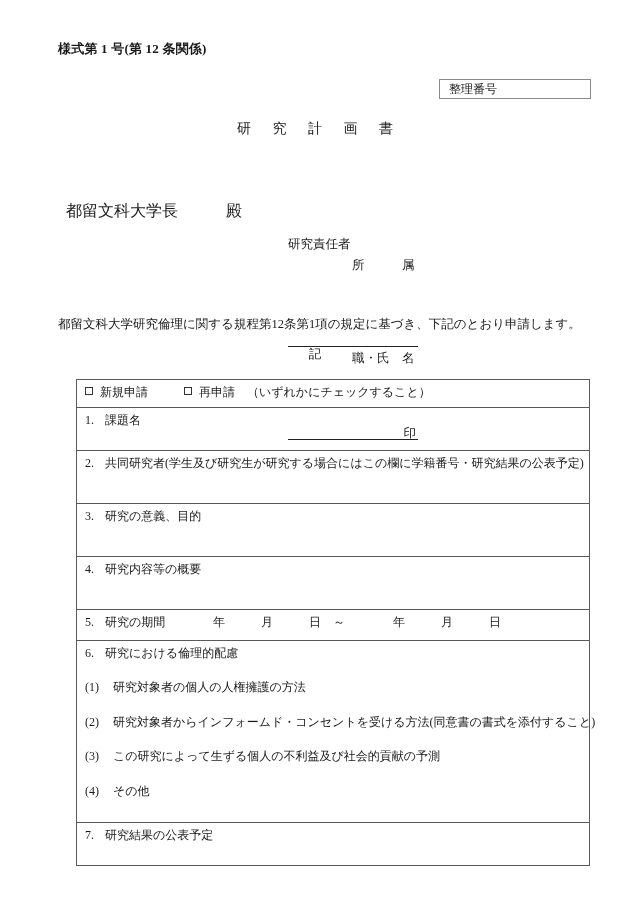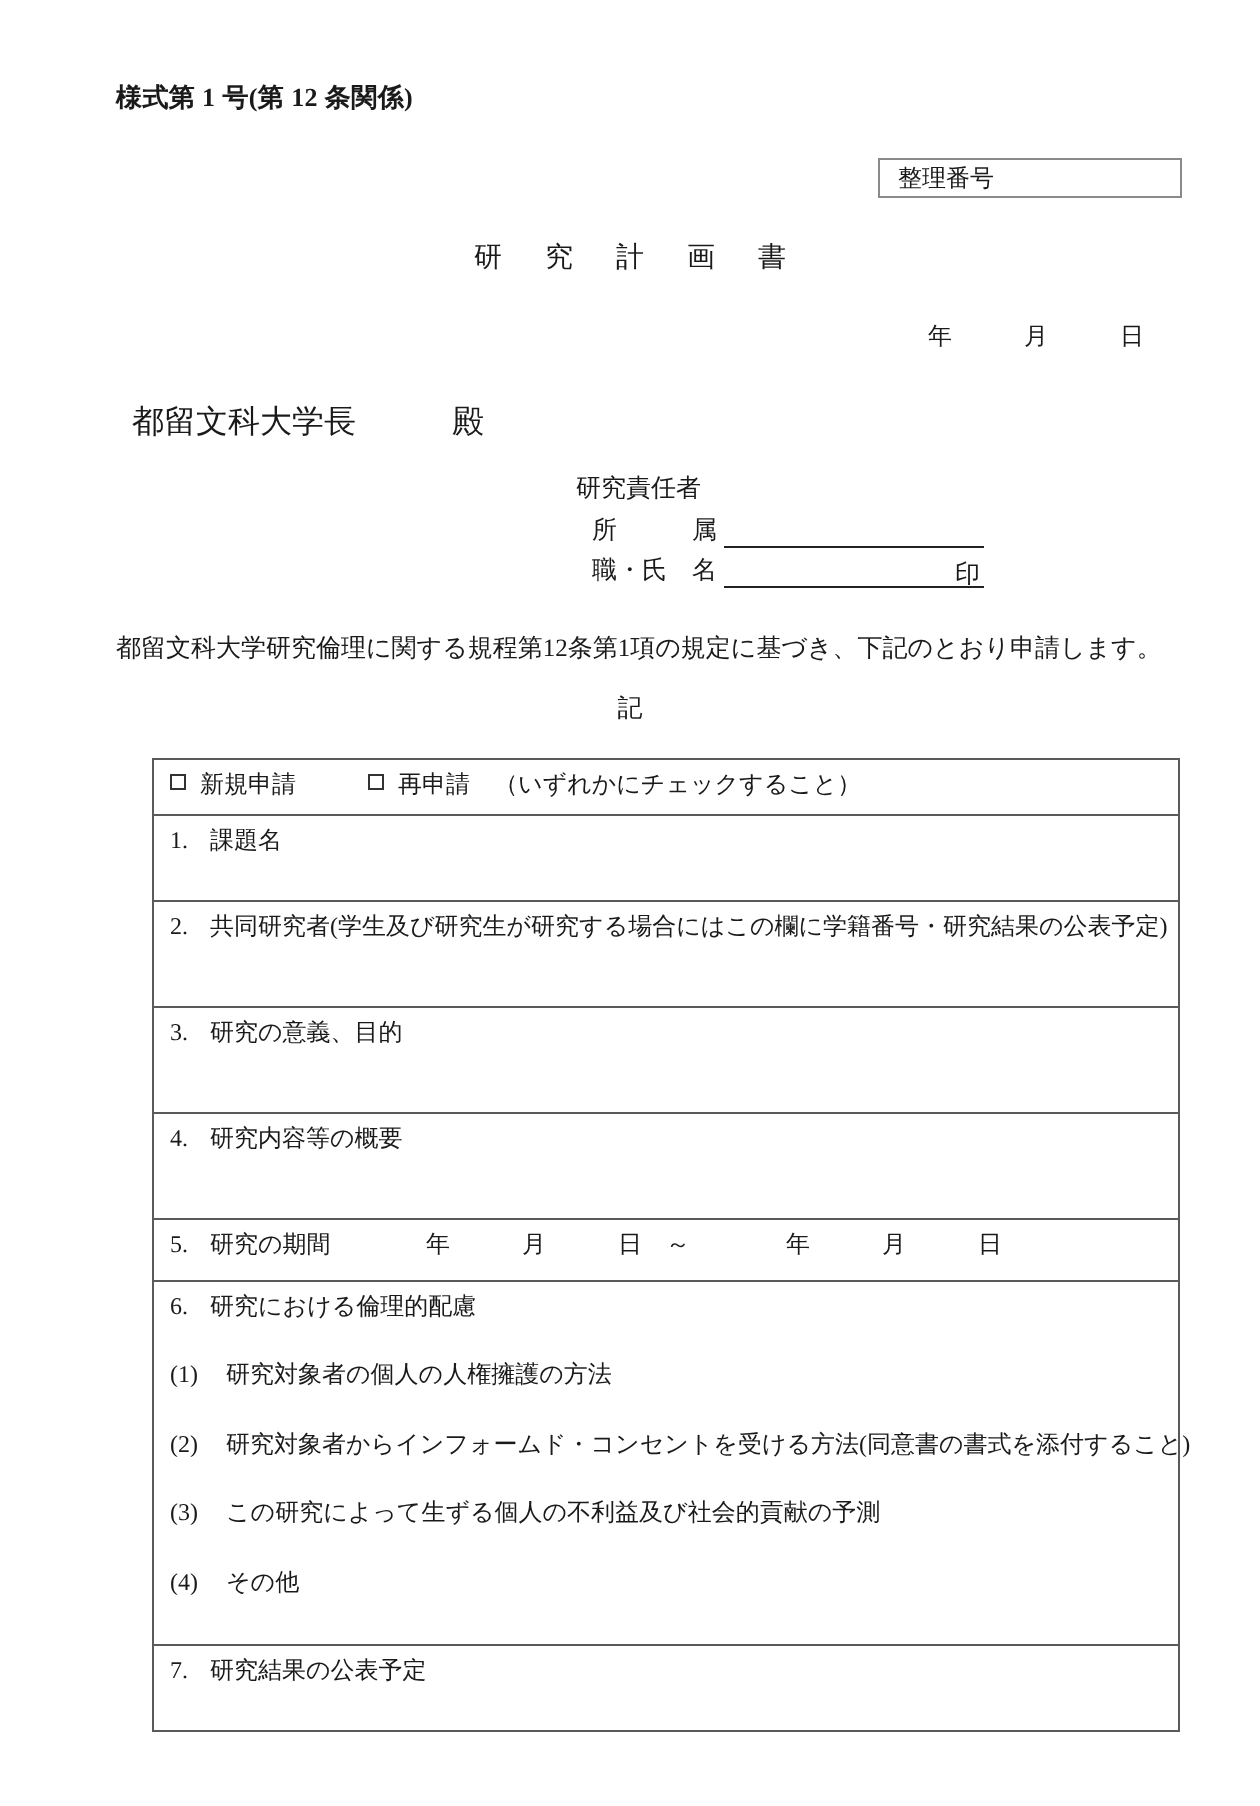--- a/index.html
+++ b/index.html
@@ -86,20 +86,21 @@
   }
   .applicant-title {
     margin: 0 0 4px 0;
     white-space: pre;
   }
   .applicant-row {
     display: flex;
     align-items: flex-end;
     margin-top: 3px;
     white-space: pre;
+    flex-direction: column;
   }
   .applicant-label {
     width: 74px;
     flex: 0 0 74px;
     padding-left: 8px;
     box-sizing: border-box;
     white-space: pre;
   }
   .applicant-rule {
     width: 130px;
@@ -197,21 +198,20 @@
 <div class="page">
 
   <div class="form-code">様式第 1 号(第 12 条関係)</div>
 
   <div class="ref-box">
     <span>整理番号</span>
   </div>
 
   <div class="doc-title">研 究 計 画 書</div>
 
-  <div class="date-line">年　　　月　　　日</div>
 
   <div class="addressee">都留文科大学長　　　殿</div>
 
   <div class="applicant">
     <div class="applicant-title">研究責任者</div>
     <div class="applicant-row">
       <span class="applicant-label">所　　　属</span>
       <span class="applicant-rule"></span>
     </div>
     <div class="applicant-row">

